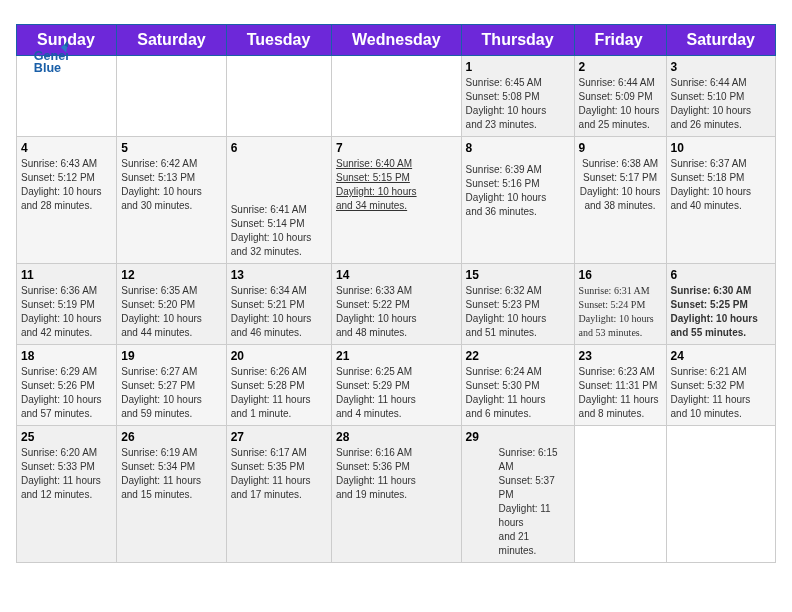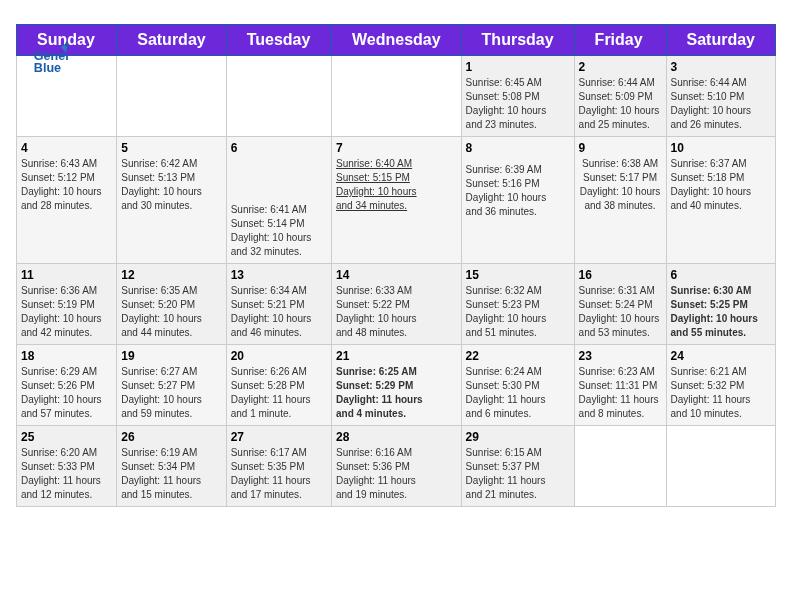--- a/index.html
+++ b/index.html
@@ -224,21 +224,21 @@
           </td>
           <td>
             <span class="day-number">15</span>
             <div class="day-info" style="white-space: pre-line;">Sunrise: 6:32 AM
 Sunset: 5:23 PM
 Daylight: 10 hours
 and 51 minutes.</div>
           </td>
           <td>
             <span class="day-number">16</span>
-            <div class="day-info" style="white-space: pre-line;">Sunrise: 6:31 AM
+            <div class="day-info" style="white-space: pre-line; font-family: Liberation Serif, serif;">Sunrise: 6:31 AM
 Sunset: 5:24 PM
 Daylight: 10 hours
 and 53 minutes.</div>
           </td>
           <td>
             <span class="day-number">6</span>
             <div class="day-info" style="white-space: pre-line; font-weight: bold;">Sunrise: 6:30 AM
 Sunset: 5:25 PM
 Daylight: 10 hours
 and 55 minutes.</div>
@@ -261,21 +261,21 @@
           </td>
           <td>
             <span class="day-number">20</span>
             <div class="day-info" style="white-space: pre-line;">Sunrise: 6:26 AM
 Sunset: 5:28 PM
 Daylight: 11 hours
 and 1 minute.</div>
           </td>
           <td>
             <span class="day-number">21</span>
-            <div class="day-info" style="white-space: pre-line; font-weight: bold;">Sunrise: 6:25 AM
+            <div class="day-info" style="white-space: pre-line;">Sunrise: 6:25 AM
 Sunset: 5:29 PM
 Daylight: 11 hours
 and 4 minutes.</div>
           </td>
           <td>
             <span class="day-number">22</span>
             <div class="day-info" style="white-space: pre-line;">Sunrise: 6:24 AM
 Sunset: 5:30 PM
 Daylight: 11 hours
 and 6 minutes.</div>
@@ -319,21 +319,21 @@
           </td>
           <td>
             <span class="day-number">28</span>
             <div class="day-info" style="white-space: pre-line;">Sunrise: 6:16 AM
 Sunset: 5:36 PM
 Daylight: 11 hours
 and 19 minutes.</div>
           </td>
           <td>
             <span class="day-number">29</span>
-            <div class="day-info" style="white-space: pre-line;">Sunrise: 6:15 AM
+            <div class="day-info" style="white-space: pre-line; margin-left: 33px;">Sunrise: 6:15 AM
 Sunset: 5:37 PM
 Daylight: 11 hours
 and 21 minutes.</div>
           </td>
           <td class="empty-cell"></td>
           <td class="empty-cell"></td>
         </tr>
       </tbody>
   </table>
 </div>

